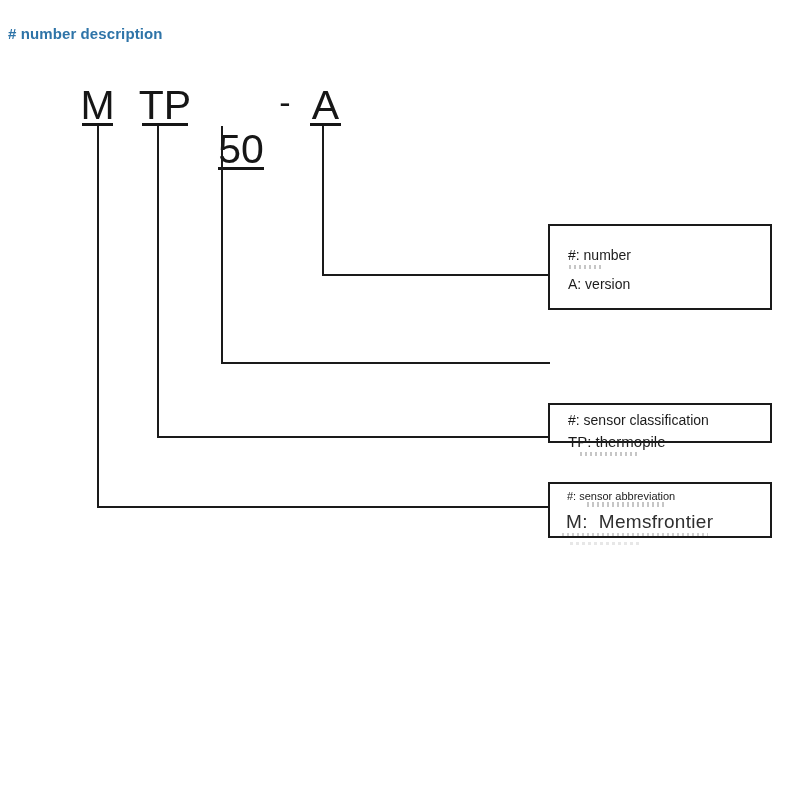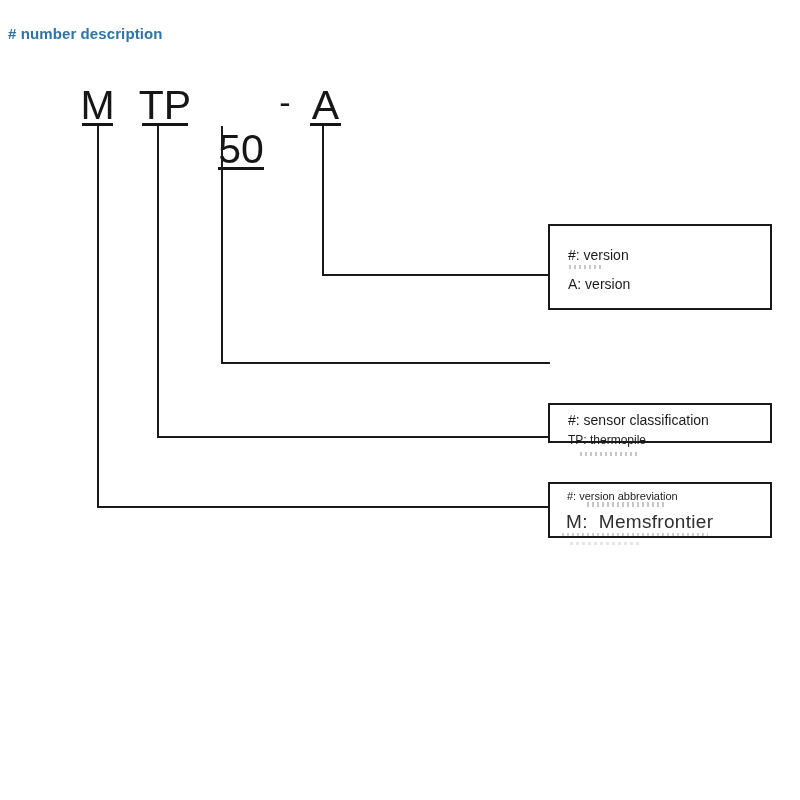--- a/index.html
+++ b/index.html
@@ -58,21 +58,21 @@
 
   .callout .line {
     position: absolute; left: 18px;
     font-size: 14px; color: #1c1c1c; white-space: nowrap;
   }
   .box-version .l1 { top: 21px; }
   .box-version .l2 { top: 50px; }
   .box-channel .l1 { top: 12px; }
   .box-channel .l2 { top: 42px; }
   .box-classification .l1 { top: 7px; }
-  .box-classification .l2 { top: 28px; font-size: 12px; }
+  .box-classification .l2 { top: 28px; font-size: 15px; }
   .box-company .l1 { left: 17px; top: 6px; font-size: 11px; }
   .box-company .l2 {
     left: 16px; top: 27px;
     font-size: 19px; font-weight: 300; color: #2f2f2f;
     white-space: pre; letter-spacing: 0.3px;
   }
 
   
   .smudge {
     position: absolute; height: 4px; opacity: 0.38;
@@ -113,34 +113,34 @@
   <div class="segment underlined seg-a">
     <span>A</span>
   </div>
 
   <div class="connector conn-m"></div>
   <div class="connector conn-tp"></div>
   <div class="connector conn-50"></div>
   <div class="connector conn-a"></div>
 
   <div class="callout box-version">
-    <div class="line l1">#: version</div>
+    <div class="line l1">#: number</div>
     <div class="smudge sm-version"></div>
     <div class="line l2">A: version</div>
   </div>
 
 
   <div class="callout box-classification">
     <div class="line l1">#: sensor classification</div>
     <div class="line l2">TP: thermopile</div>
     <div class="smudge sm-classification"></div>
   </div>
 
   <div class="callout box-company">
-    <div class="line l1">#: version abbreviation</div>
+    <div class="line l1">#: sensor abbreviation</div>
     <div class="smudge sm-company-a"></div>
     <div class="line l2">M:  Memsfrontier</div>
     <div class="smudge sm-company-b"></div>
   </div>
 
   <div class="sm-below-company"></div>
 
 </div>
 
 </body></html>

